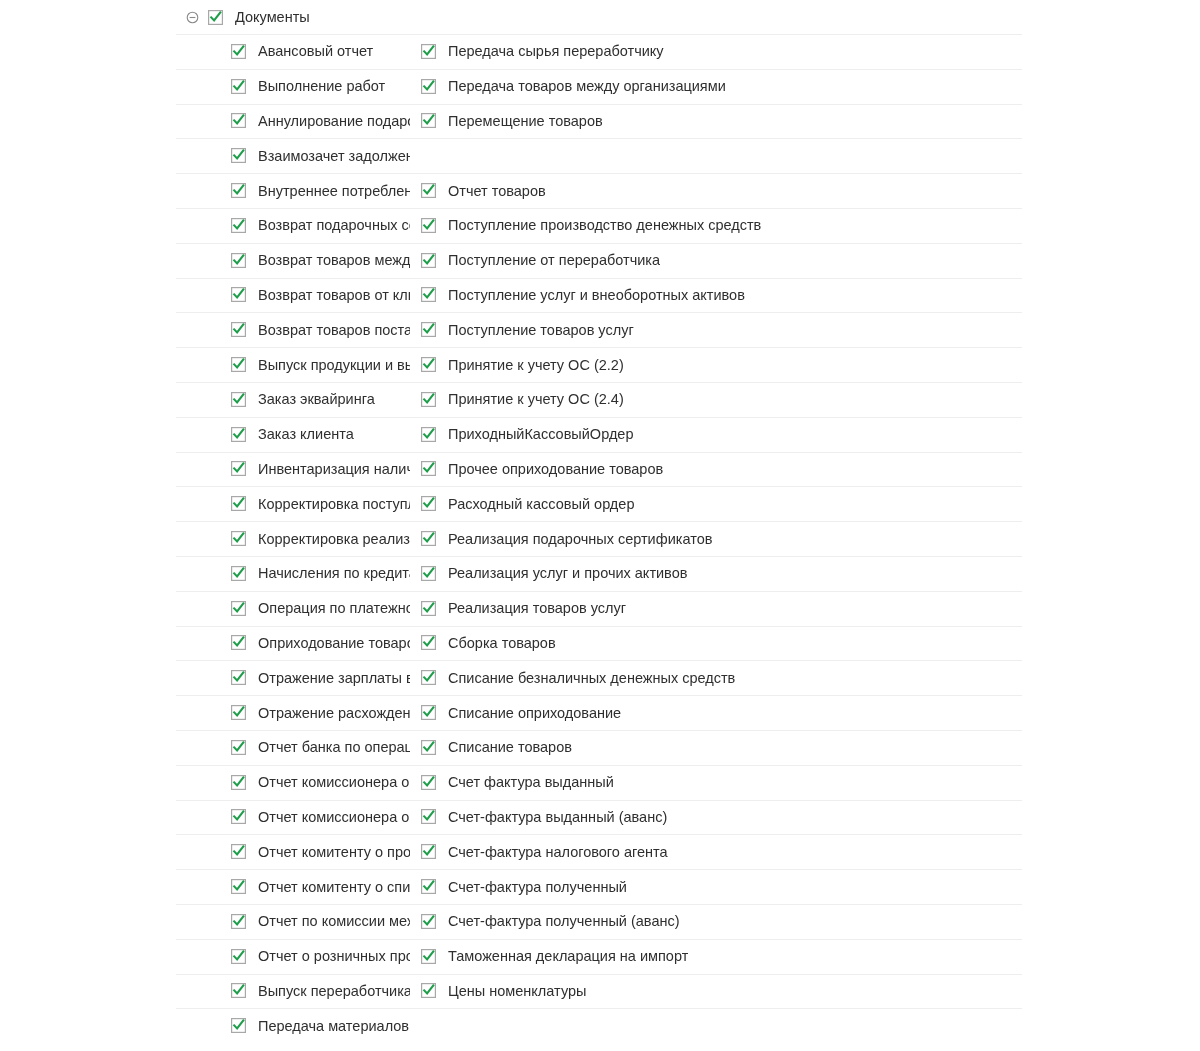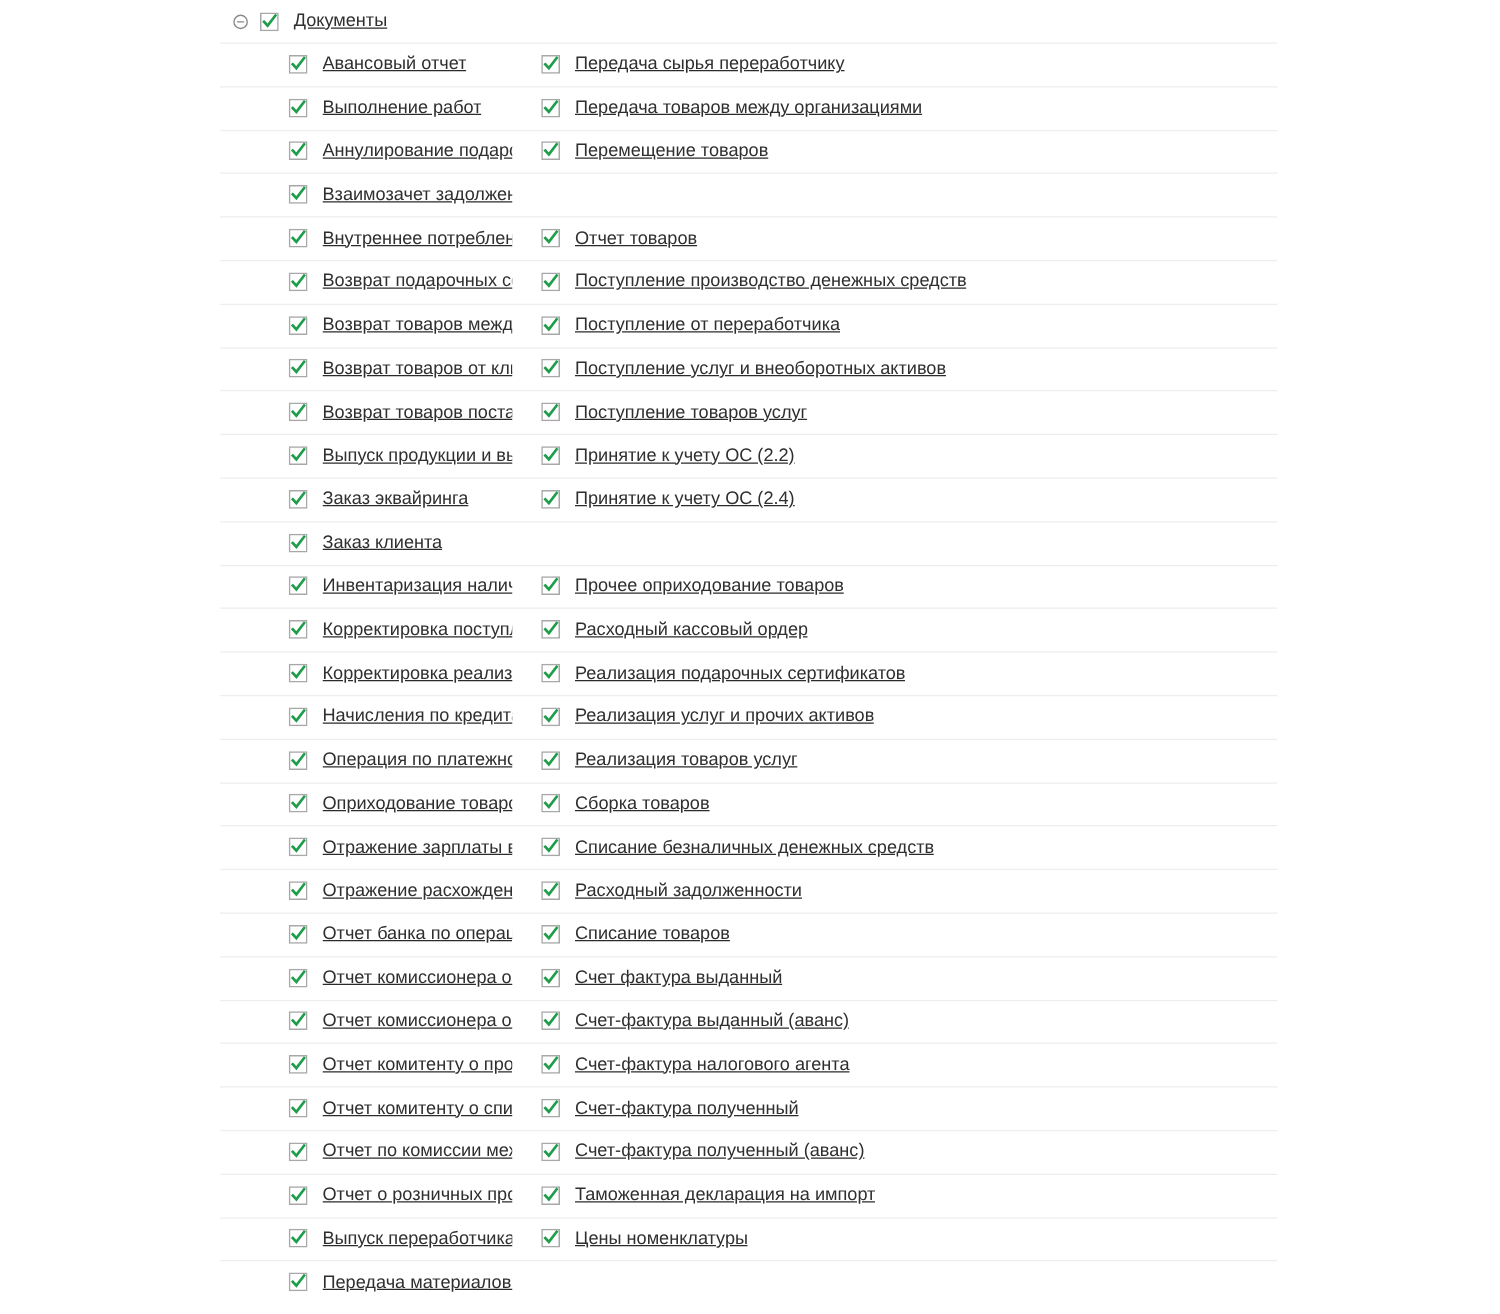--- a/index.html
+++ b/index.html
@@ -14,21 +14,20 @@
     font-family: "Liberation Sans", "DejaVu Sans", sans-serif;
     color: #2b2b2b;
     overflow: hidden;
   }
 
   .tree {
     position: relative;
     width: 1194px;
     height: 1051px;
     box-sizing: border-box;
-    text-decoration: underline;
   }
 
   
   .group-row {
     display: flex;
     align-items: center;
     height: 34px;
     padding-left: 186px;
     box-sizing: border-box;
   }
@@ -45,21 +44,20 @@
   .rows {
     display: block;
   }
 
   .row {
     display: flex;
     align-items: stretch;
     height: 34.8px;
     box-sizing: border-box;
     position: relative;
-    gap: 12px;
   }
   
   .row::before {
     content: "";
     position: absolute;
     left: 176px;
     right: 172px;
     top: 0;
     height: 1px;
     background: #eeeeee;
@@ -295,20 +293,27 @@
         </div>
       </div>
       <div class="row">
         <div class="cell cell-left">
           <svg class="checkbox" viewBox="0 0 15 15">
             <rect x="0.6" y="0.6" width="13.8" height="13.8" fill="#ffffff" stroke="#a8a8a8" stroke-width="1.2"></rect>
             <path d="M3.2 7.4 L6.1 10.5 L12.3 2.4" fill="none" stroke="#1e9e4a" stroke-width="2.1" stroke-linecap="square" stroke-linejoin="miter"></path>
           </svg>
           <span class="label">Заказ клиента</span>
         </div>
+        <div class="cell cell-right">
+          <svg class="checkbox" viewBox="0 0 15 15">
+            <rect x="0.6" y="0.6" width="13.8" height="13.8" fill="#ffffff" stroke="#a8a8a8" stroke-width="1.2"></rect>
+            <path d="M3.2 7.4 L6.1 10.5 L12.3 2.4" fill="none" stroke="#1e9e4a" stroke-width="2.1" stroke-linecap="square" stroke-linejoin="miter"></path>
+          </svg>
+          <span class="label">ПриходныйКассовыйОрдер</span>
+        </div>
       </div>
       <div class="row">
         <div class="cell cell-left">
           <svg class="checkbox" viewBox="0 0 15 15">
             <rect x="0.6" y="0.6" width="13.8" height="13.8" fill="#ffffff" stroke="#a8a8a8" stroke-width="1.2"></rect>
             <path d="M3.2 7.4 L6.1 10.5 L12.3 2.4" fill="none" stroke="#1e9e4a" stroke-width="2.1" stroke-linecap="square" stroke-linejoin="miter"></path>
           </svg>
           <span class="label">Инвентаризация наличных денежных средств</span>
         </div>
         <div class="cell cell-right">
@@ -421,21 +426,21 @@
             <rect x="0.6" y="0.6" width="13.8" height="13.8" fill="#ffffff" stroke="#a8a8a8" stroke-width="1.2"></rect>
             <path d="M3.2 7.4 L6.1 10.5 L12.3 2.4" fill="none" stroke="#1e9e4a" stroke-width="2.1" stroke-linecap="square" stroke-linejoin="miter"></path>
           </svg>
           <span class="label">Отражение расхождений при инкассации ден…</span>
         </div>
         <div class="cell cell-right">
           <svg class="checkbox" viewBox="0 0 15 15">
             <rect x="0.6" y="0.6" width="13.8" height="13.8" fill="#ffffff" stroke="#a8a8a8" stroke-width="1.2"></rect>
             <path d="M3.2 7.4 L6.1 10.5 L12.3 2.4" fill="none" stroke="#1e9e4a" stroke-width="2.1" stroke-linecap="square" stroke-linejoin="miter"></path>
           </svg>
-          <span class="label">Расходный задолженности</span>
+          <span class="label">Списание оприходование</span>
         </div>
       </div>
       <div class="row">
         <div class="cell cell-left">
           <svg class="checkbox" viewBox="0 0 15 15">
             <rect x="0.6" y="0.6" width="13.8" height="13.8" fill="#ffffff" stroke="#a8a8a8" stroke-width="1.2"></rect>
             <path d="M3.2 7.4 L6.1 10.5 L12.3 2.4" fill="none" stroke="#1e9e4a" stroke-width="2.1" stroke-linecap="square" stroke-linejoin="miter"></path>
           </svg>
           <span class="label">Отчет банка по операциям эквайринга</span>
         </div>

